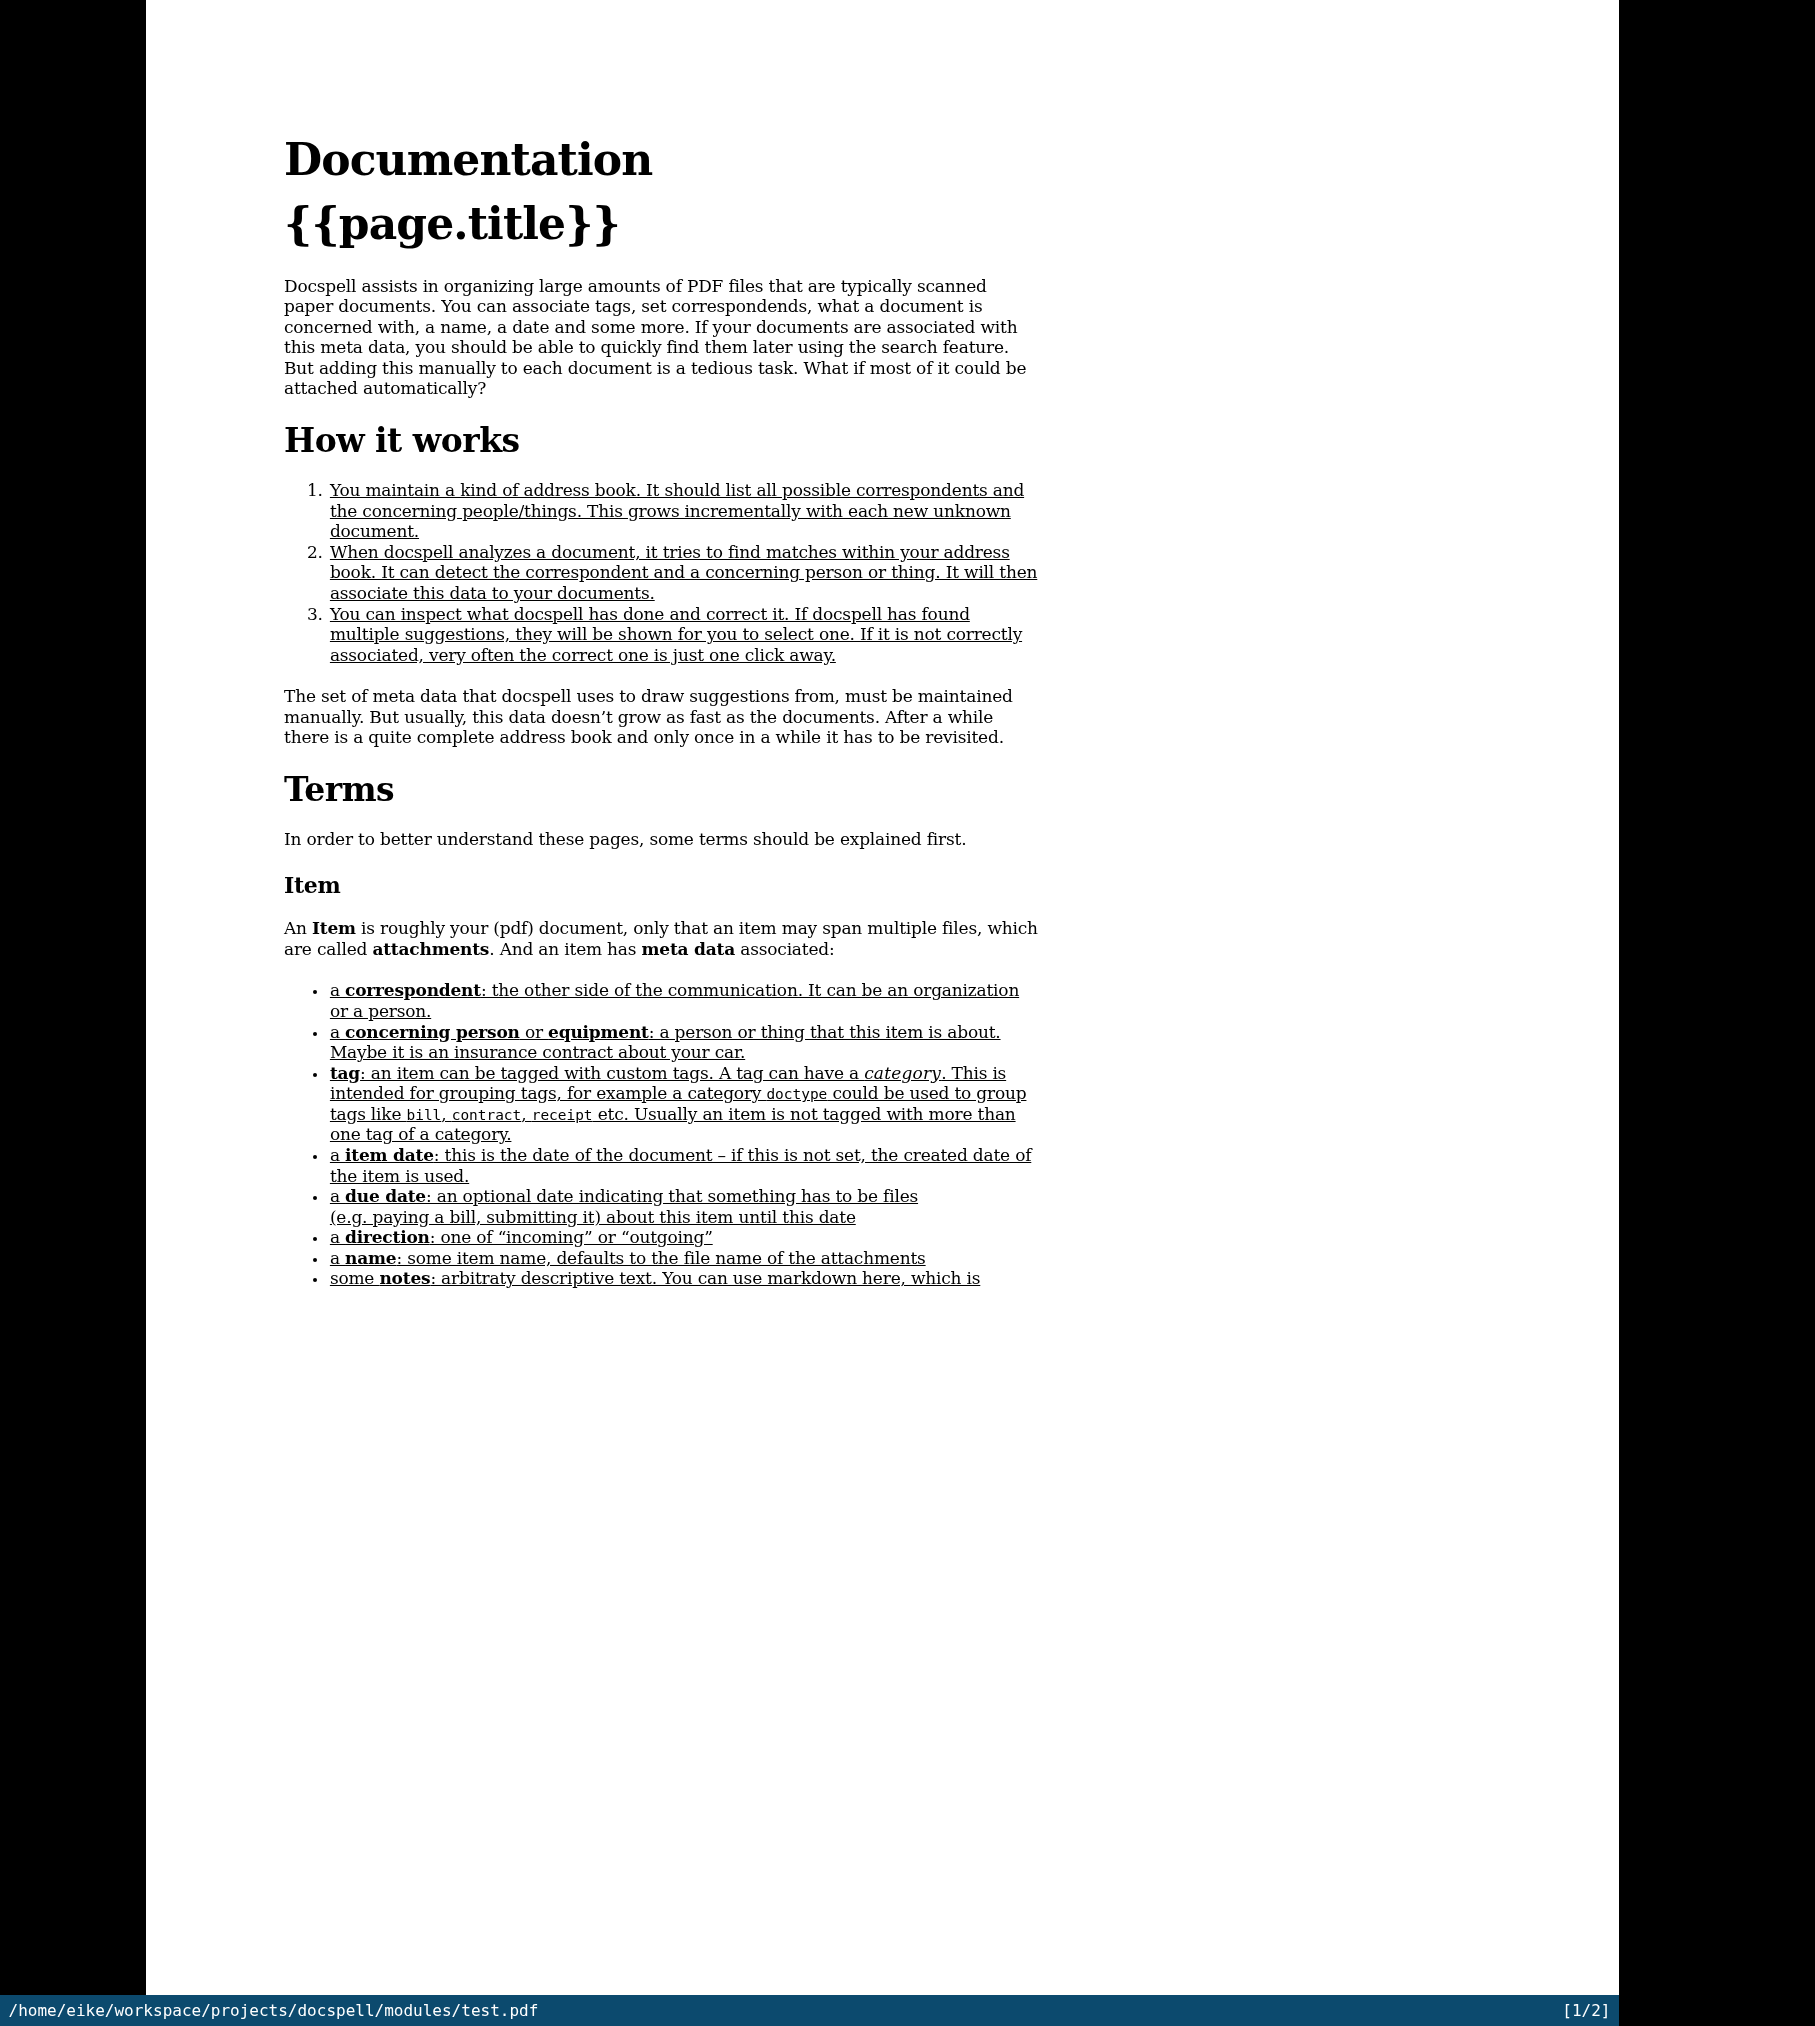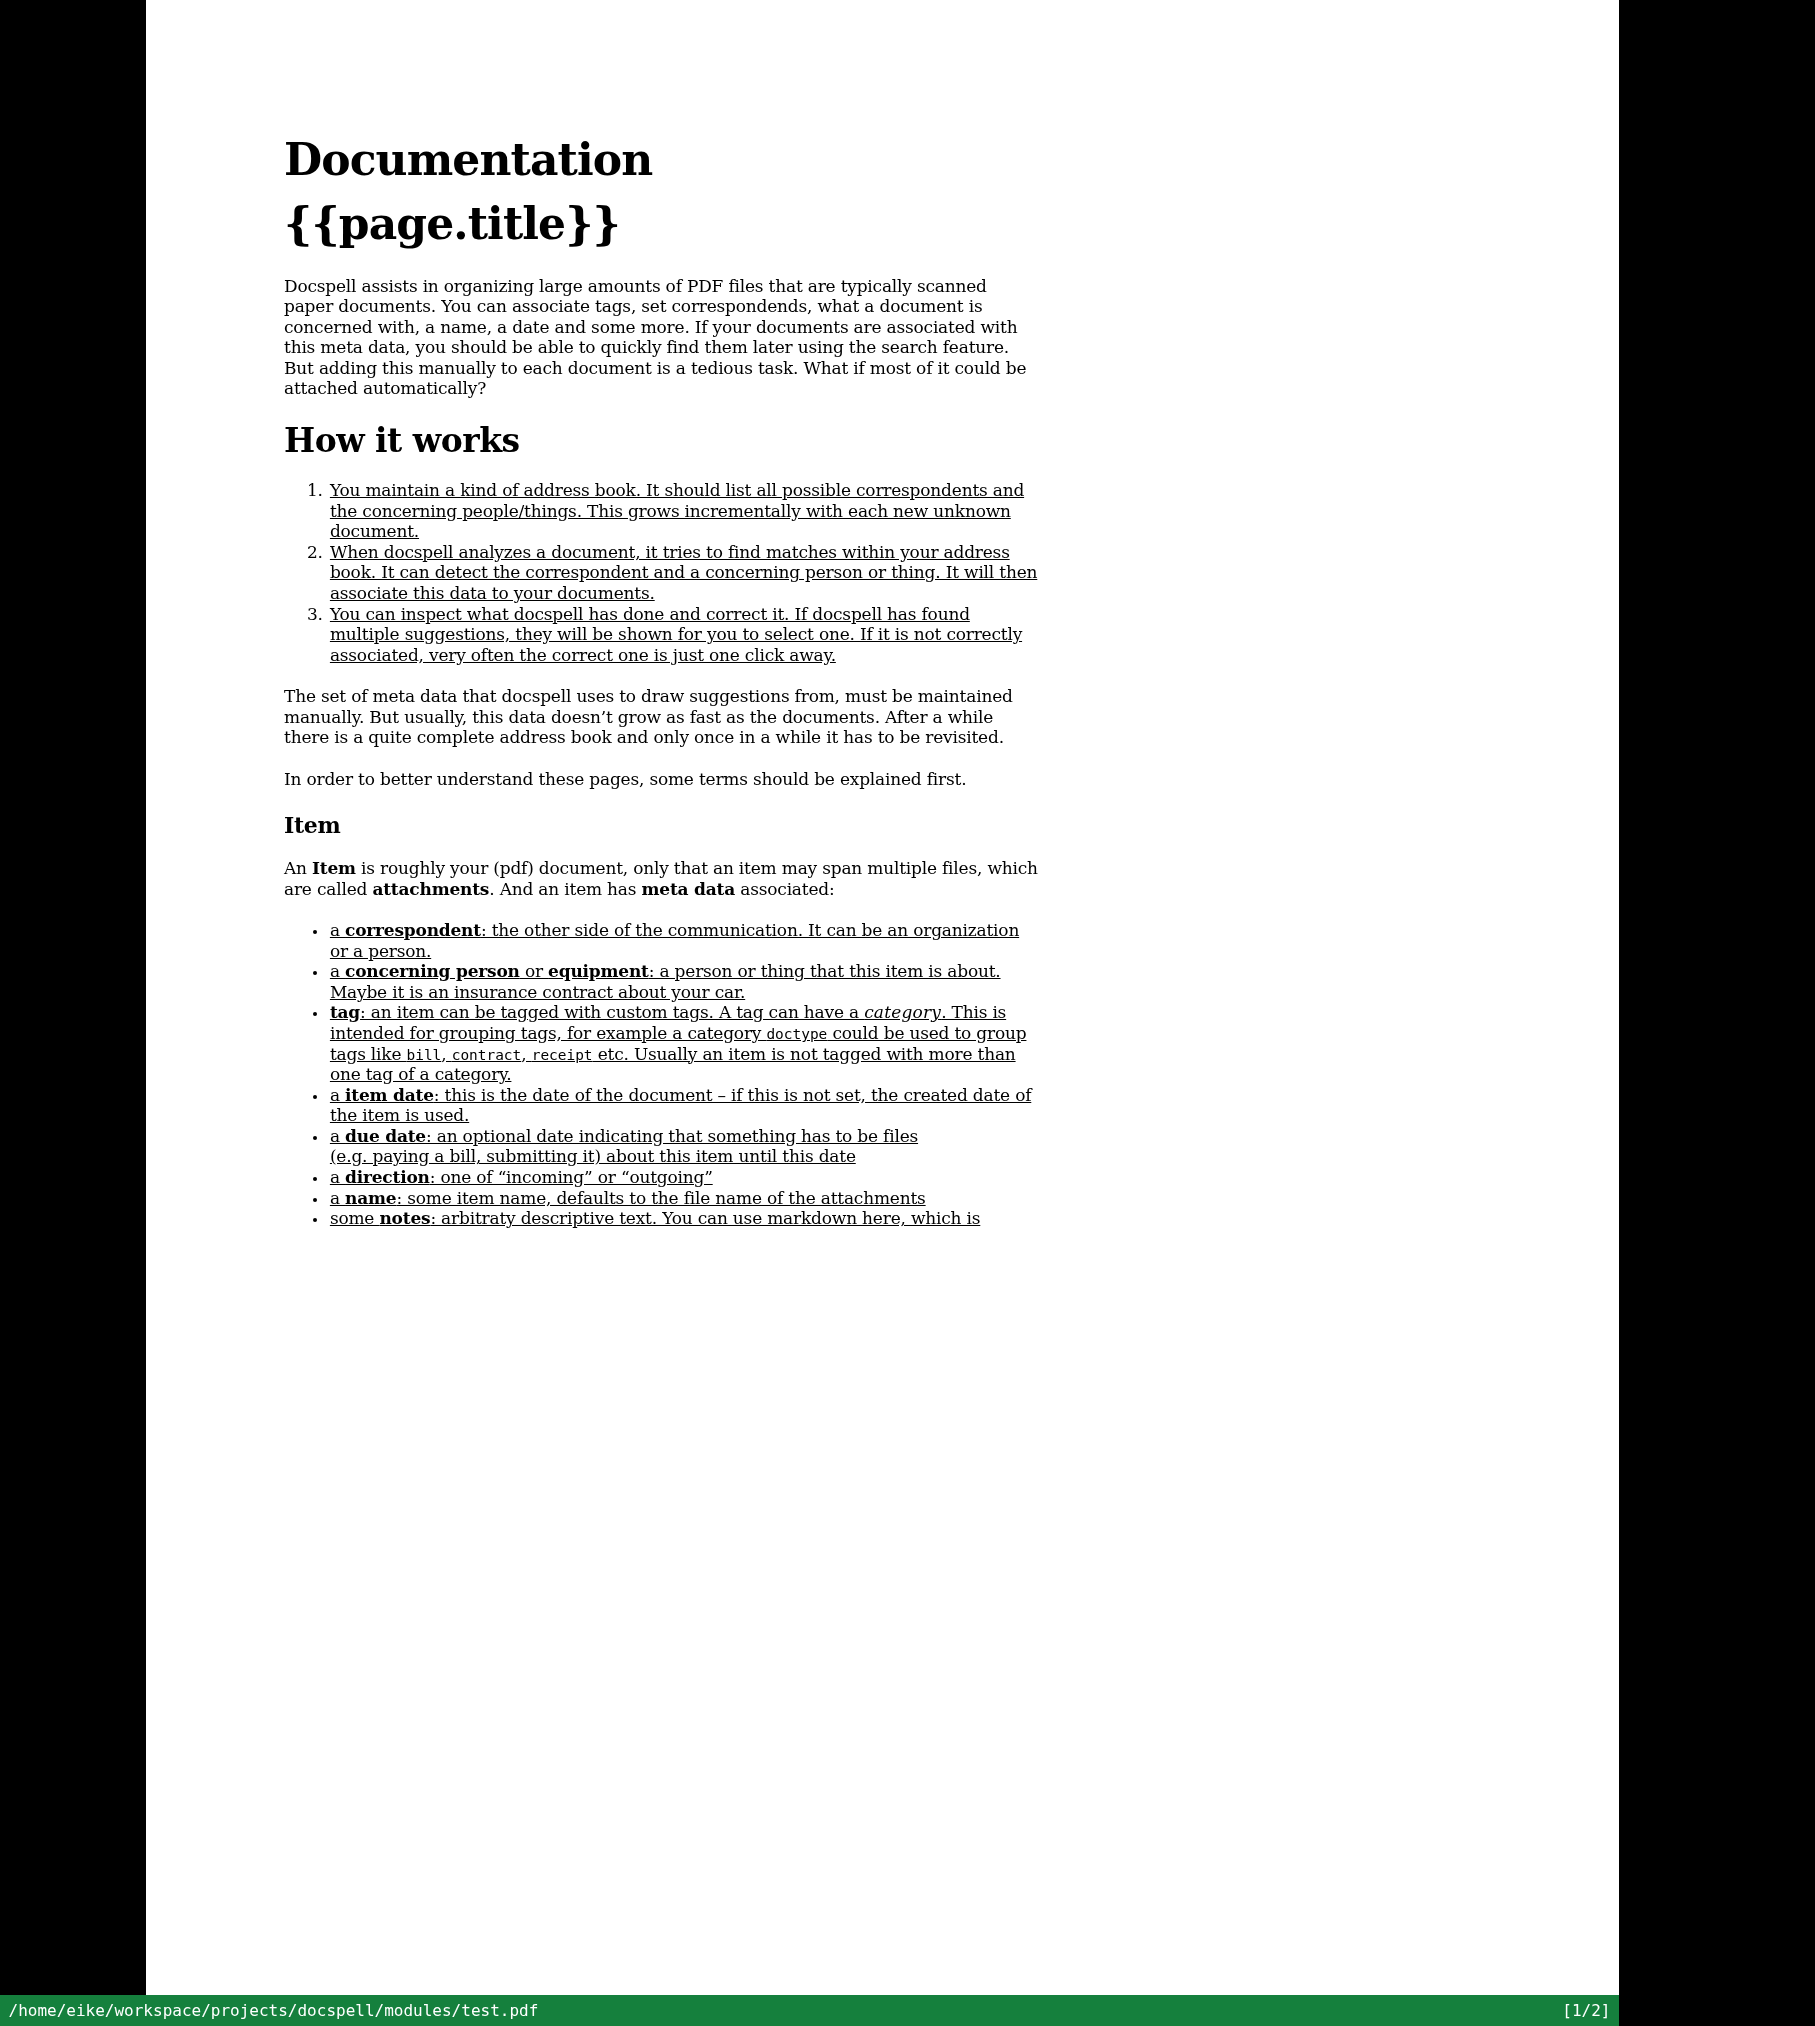--- a/index.html
+++ b/index.html
@@ -77,21 +77,21 @@
     font-family: "DejaVu Sans Mono", monospace;
     font-size: 0.85em;
     letter-spacing: 0;
   }
   .statusbar {
     position: absolute;
     left: 0;
     bottom: 0;
     width: 100%;
     height: 31px;
-    background: #15803d;
+    background: #0c4a6e;
     color: #ffffff;
     font-family: "DejaVu Sans Mono", monospace;
     font-size: 16px;
     display: flex;
     justify-content: space-between;
     align-items: center;
     padding: 0 8.5px;
     box-sizing: border-box;
   }
 </style>
@@ -112,20 +112,21 @@
 
 
       <ol>
         <li><span>You maintain a kind of address book. It should list all possible correspondents and the concerning people/things. This grows incrementally with each new unknown document.</span></li>
         <li><span>When docspell analyzes a document, it tries to find matches within your address book. It can detect the correspondent and a concerning person or thing. It will then associate this data to your documents.</span></li>
         <li><span>You can inspect what docspell has done and correct it. If docspell has found multiple suggestions, they will be shown for you to select one. If it is not correctly associated, very often the correct one is just one click away.</span></li>
       </ol>
 
       <p><span>The set of meta data that docspell uses to draw suggestions from, must be maintained manually. But usually, this data doesn’t grow as fast as the documents. After a while there is a quite complete address book and only once in a while it has to be revisited.</span></p>
 
+      <h2>Terms</h2>
 
       <p><span>In order to better understand these pages, some terms should be explained first.</span></p>
 
       <h3>Item</h3>
 
       <p><span>An </span><span class="b">Item</span><span> is roughly your (pdf) document, only that an item may span multiple files, which are called </span><span class="b">attachments</span><span>. And an item has </span><span class="b">meta data</span><span> associated:</span></p>
 
       <ul>
         <li><span>a </span><span class="b">correspondent</span><span>: the other side of the communication. It can be an organization or a person.</span></li>
         <li><span>a </span><span class="b">concerning person</span><span> or </span><span class="b">equipment</span><span>: a person or thing that this item is about. Maybe it is an insurance contract about your car.</span></li>

